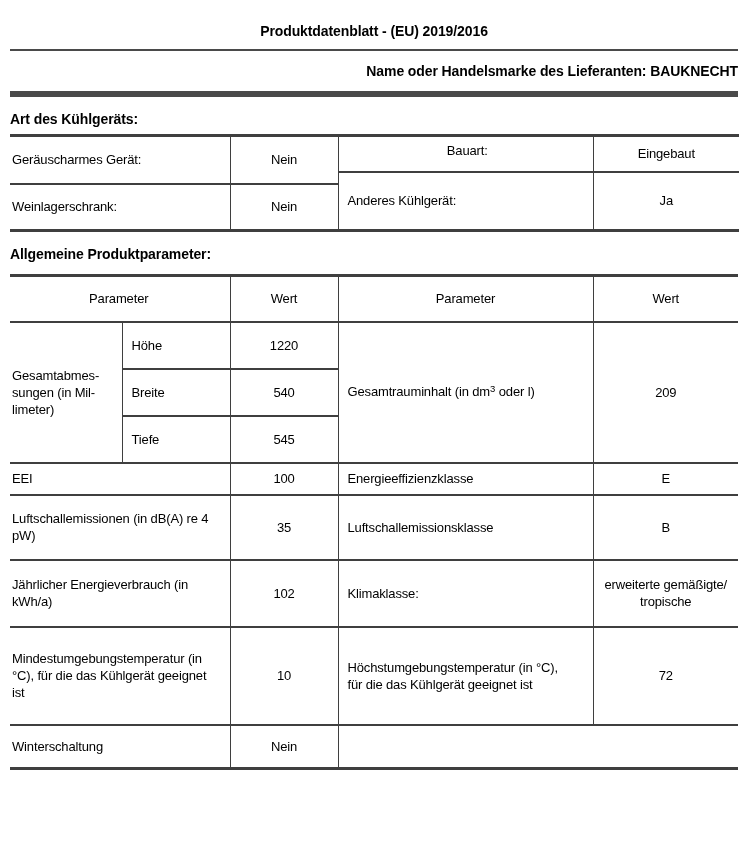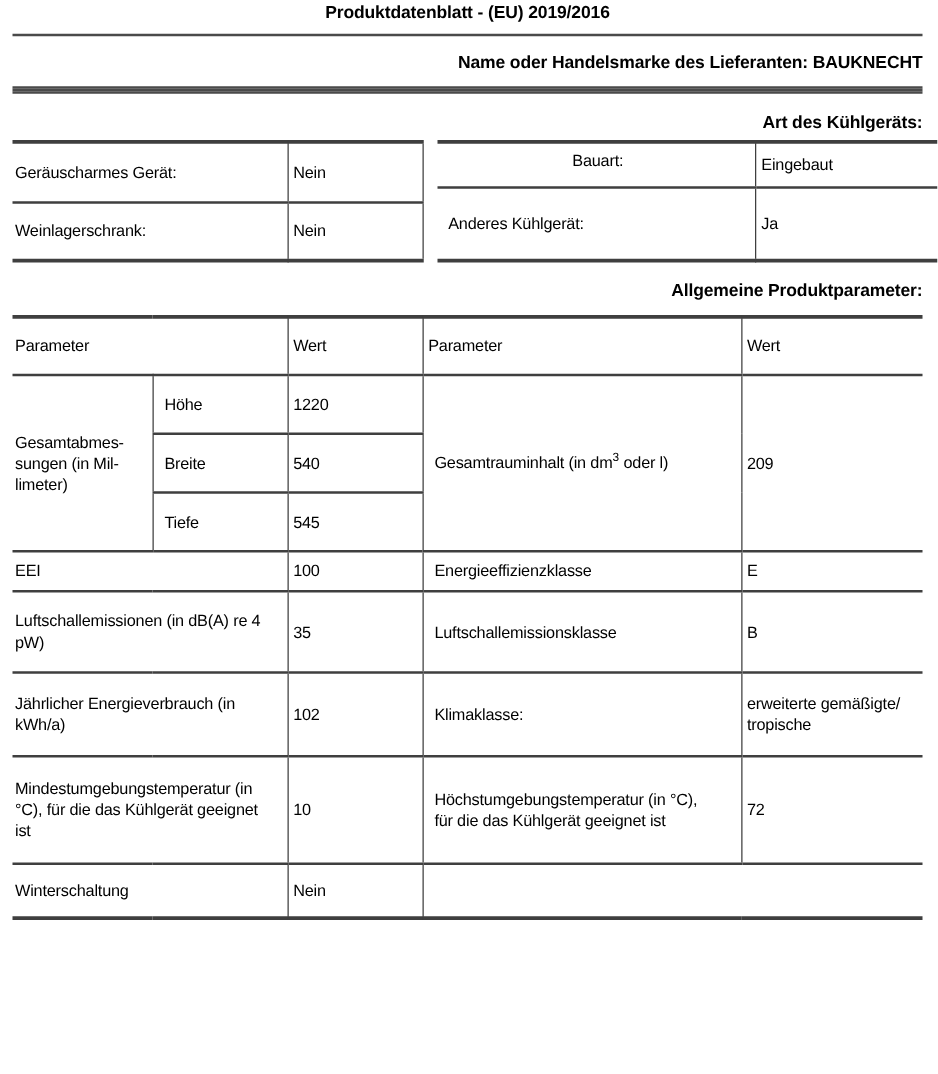--- a/index.html
+++ b/index.html
@@ -1,28 +1,28 @@
 <!DOCTYPE html>
 <html><head>
 <meta charset="utf-8">
 <style>
   html,body{margin:0;padding:0;background:#ffffff;}
   body{width:750px;height:859px;overflow:hidden;font-family:"Liberation Sans",sans-serif;color:#000;}
   .page{box-sizing:border-box;width:750px;padding:0 12px 0 10px;}
-  .doc-title{font-size:14px;font-weight:bold;text-align:center;line-height:18px;padding:0 0 9px;letter-spacing:-0.1px;}
+  .doc-title{font-size:14px;font-weight:bold;text-align:center;line-height:18px;padding:22px 0 9px;letter-spacing:-0.1px;}
   .rule{height:0;border-top:2px solid #4a4a4a;}
   .bold-line{font-size:14px;font-weight:bold;line-height:18px;padding:11px 0;letter-spacing:-0.1px;text-align:right;}
-  .section-heading{font-size:14px;font-weight:bold;line-height:18px;padding:13px 0 6px;letter-spacing:-0.1px;text-align:right;}
-  .ttable-wrap{display:flex;align-items:stretch;gap:11px;}
+  .section-heading{font-size:14px;font-weight:bold;line-height:18px;padding:13px 0 6px;letter-spacing:-0.1px;}
+  .ttable-wrap{display:flex;align-items:stretch;}
   table{border-collapse:collapse;table-layout:fixed;}
   .tbl{border-top:3px solid #3f3f3f;border-bottom:3px solid #3f3f3f;}
   .tbl td{border:1px solid #3f3f3f;border-top-width:2px;border-bottom-width:2px;
           font-size:13px;line-height:17px;letter-spacing:-0.15px;
           vertical-align:middle;padding:3px 6px 3px 9px;word-wrap:break-word;}
-  td.val{padding:3px 4px;}
+  td.val{text-align:center;padding:3px 4px;}
   td.first{padding-left:2px;border-left:none;}
   td.last{border-right:none;}
   td.nl{border-left:none;}
   td.pre{white-space:pre-line;}
   td.top{vertical-align:top;padding-top:5px;text-align:center;}
   .ptable{margin-top:5px;}
   .sup{font-size:9.5px;position:relative;top:-4.5px;letter-spacing:0;}
 </style>
 </head>
 <body>
@@ -124,21 +124,21 @@
         <td class="val last">B</td>
       </tr>
       <tr style="height:67px">
         <td colspan="2" class="first pre">Jährlicher Energieverbrauch (in
 kWh/a)</td>
         <td class="val">102</td>
         <td>Klimaklasse:</td>
         <td class="val last pre">erweiterte gemäßigte/
 tropische</td>
       </tr>
-      <tr style="height:86px">
+      <tr style="height:98px">
         <td colspan="2" class="first pre">Mindestumgebungstemperatur (in
 °C), für die das Kühlgerät geeignet
 ist</td>
         <td class="val">10</td>
         <td class="pre">Höchstumgebungstemperatur (in °C),
 für die das Kühlgerät geeignet ist</td>
         <td class="val last">72</td>
       </tr>
       <tr style="height:44px">
         <td colspan="2" class="first">Winterschaltung</td>

